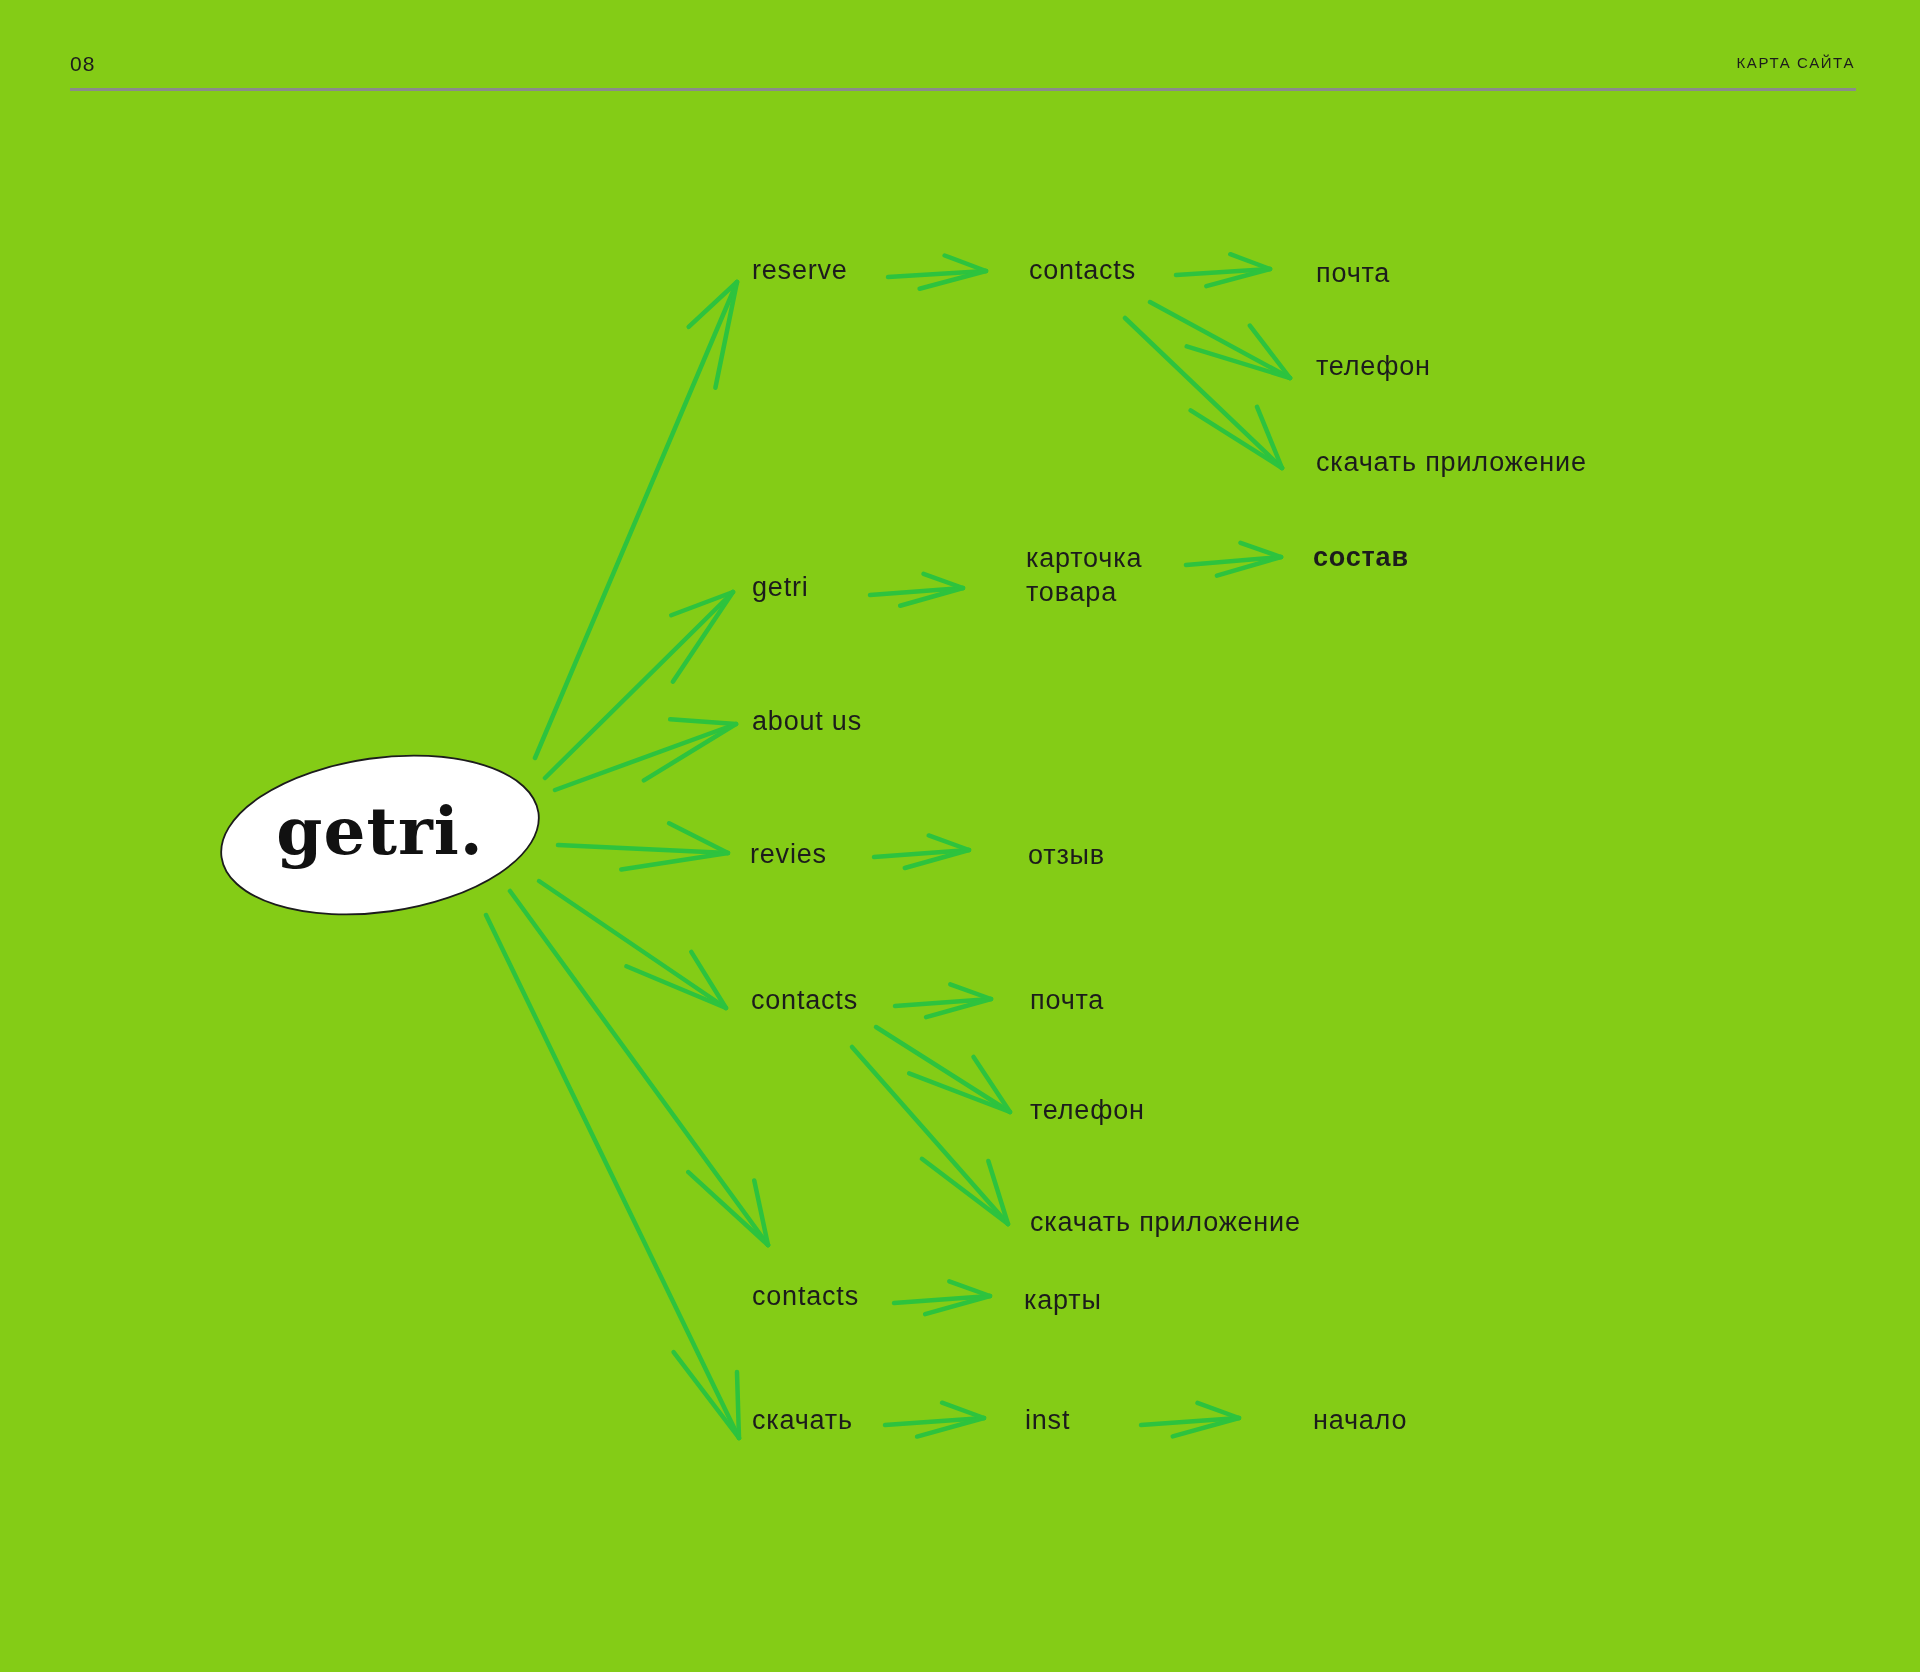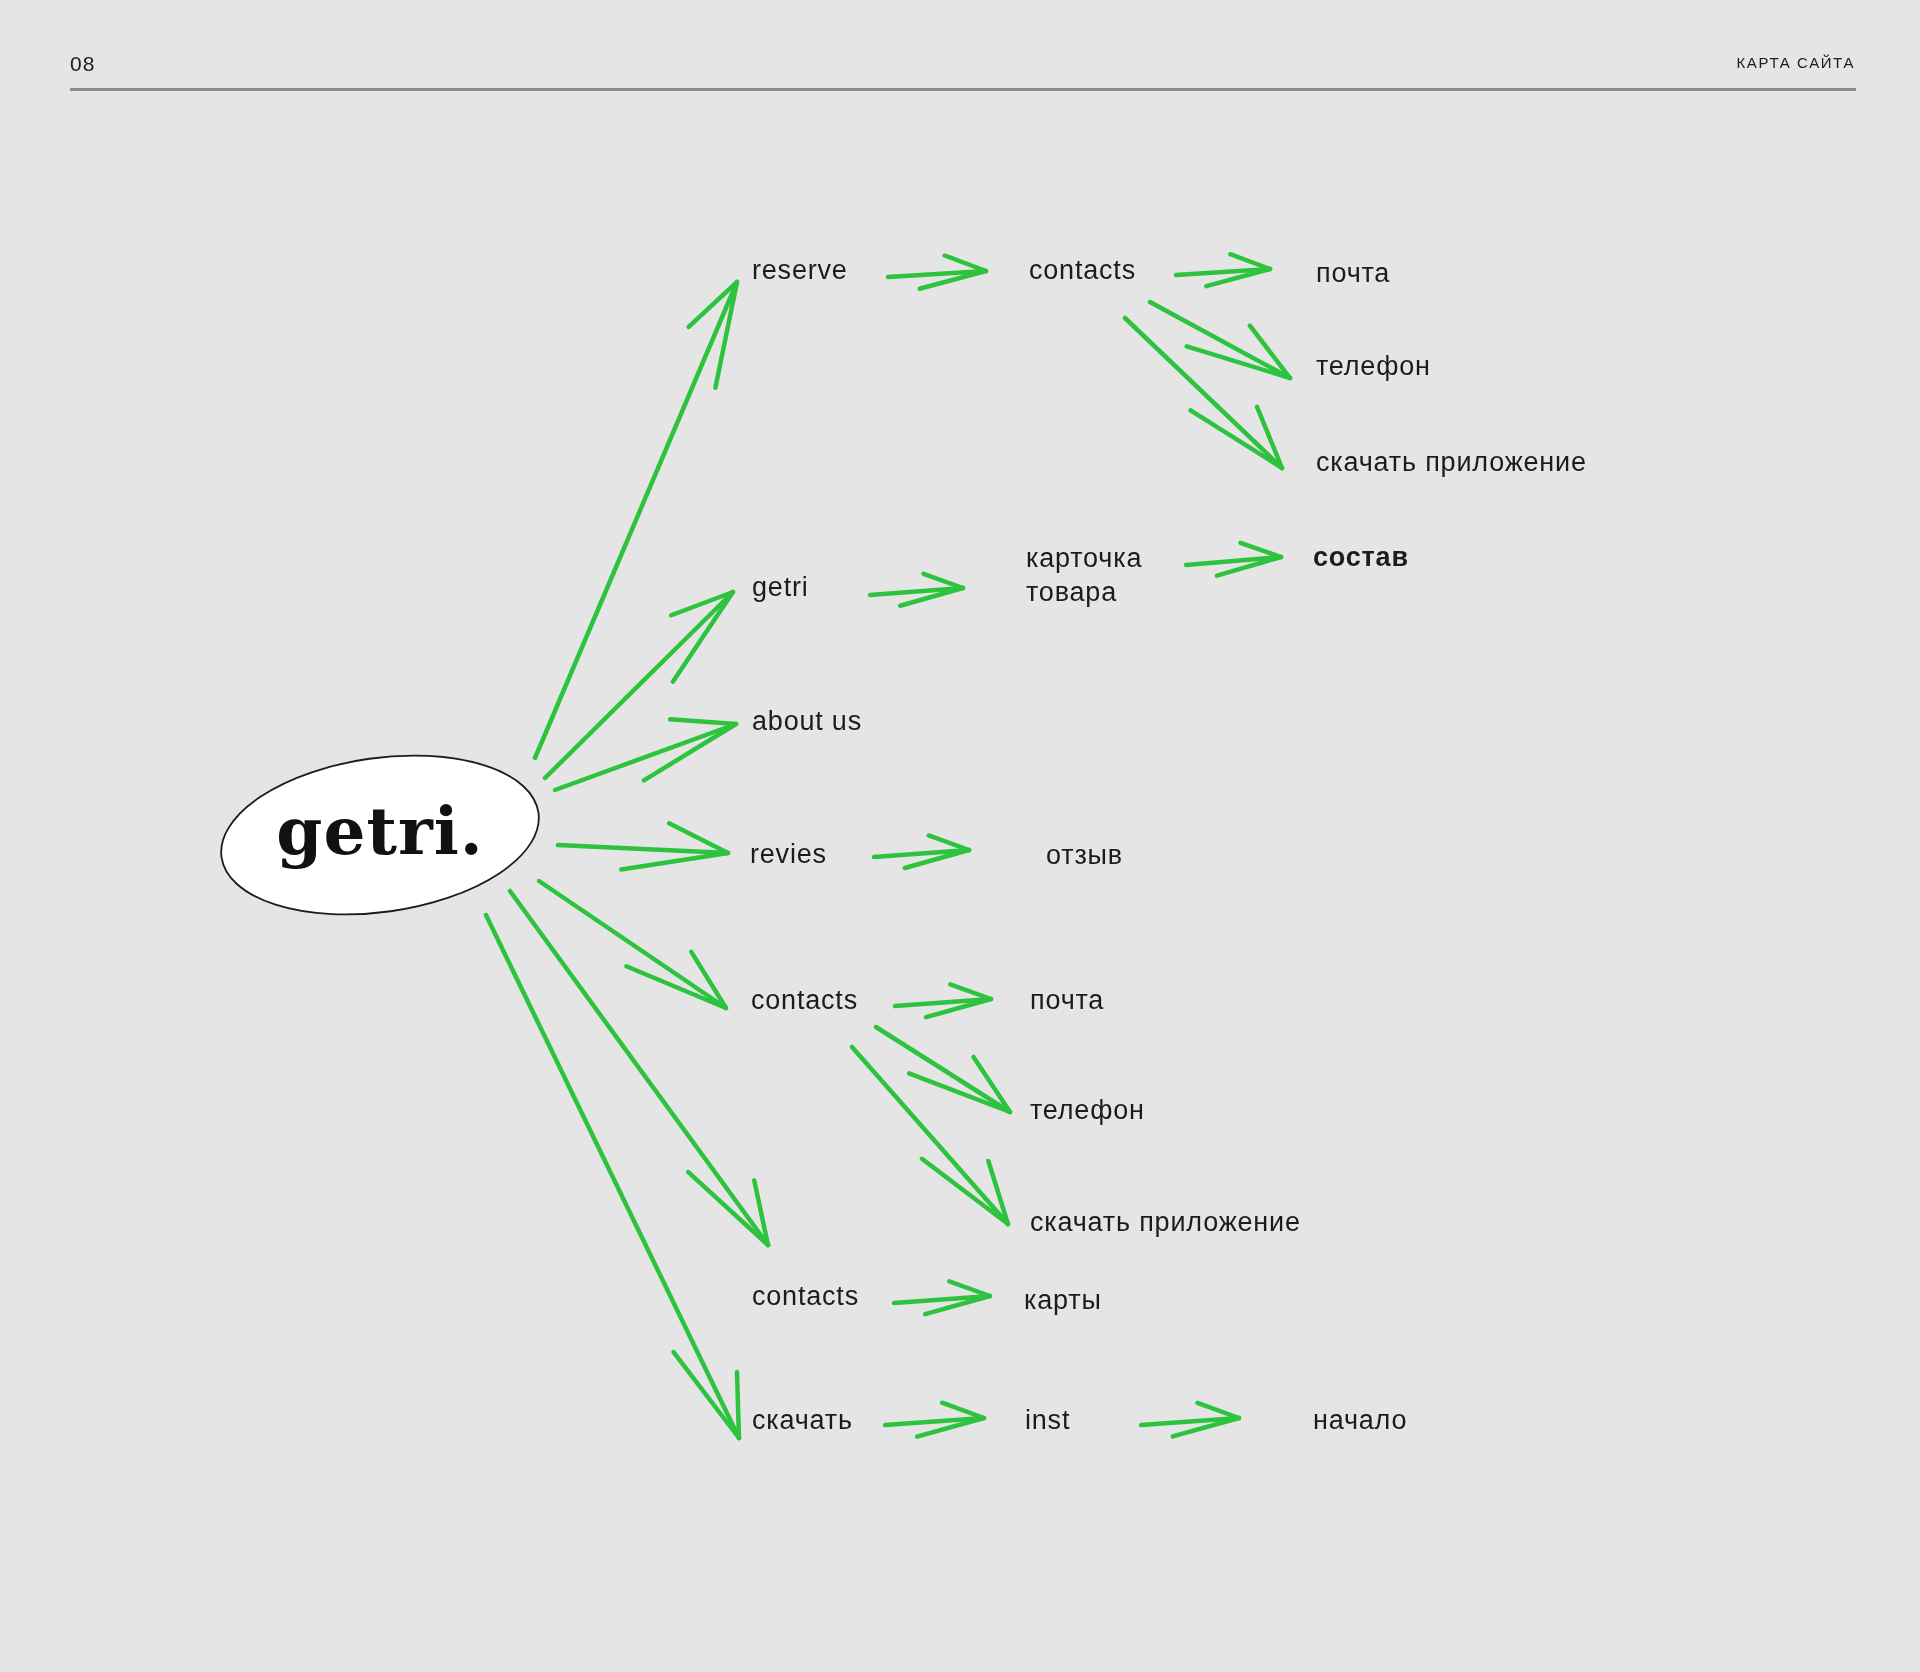--- a/index.html
+++ b/index.html
@@ -4,21 +4,21 @@
 <style>
   html, body {
     margin: 0;
     padding: 0;
     background: #ffffff;
   }
   #page {
     position: relative;
     width: 1920px;
     height: 1672px;
-    background: #e5e5e5;
+    background: #84cc16;
     overflow: hidden;
     font-family: "Liberation Sans", sans-serif;
   }
   .hdr-num {
     position: absolute;
     left: 70px;
     top: 52px;
     font-size: 21px;
     letter-spacing: 1px;
     color: #1c1c1c;
@@ -191,21 +191,21 @@
       <div class="node" style="left: 752px; top: 253px;">reserve</div>
       <div class="node" style="left: 1029px; top: 253px;">contacts</div>
       <div class="node" style="left: 1316px; top: 256px;">почта</div>
       <div class="node" style="left: 1316px; top: 349px;">телефон</div>
       <div class="node" style="left: 1316px; top: 445px;">скачать приложение</div>
       <div class="node" style="left: 752px; top: 570px;">getri</div>
       <div class="node wrap" style="left: 1026px; top: 541px;">карточка товара</div>
       <div class="node" style="left: 1313px; top: 540px; font-weight: bold;">состав</div>
       <div class="node" style="left: 752px; top: 704px;">about us</div>
       <div class="node" style="left: 750px; top: 837px;">revies</div>
-      <div class="node" style="left: 1028px; top: 838px; margin-left: 18px;">отзыв</div>
+      <div class="node" style="left: 1028px; top: 838px;">отзыв</div>
       <div class="node" style="left: 751px; top: 983px;">contacts</div>
       <div class="node" style="left: 1030px; top: 983px;">почта</div>
       <div class="node" style="left: 1030px; top: 1093px;">телефон</div>
       <div class="node" style="left: 1030px; top: 1205px;">скачать приложение</div>
       <div class="node" style="left: 752px; top: 1279px;">contacts</div>
       <div class="node" style="left: 1024px; top: 1283px;">карты</div>
       <div class="node" style="left: 752px; top: 1403px;">скачать</div>
       <div class="node" style="left: 1025px; top: 1403px; text-align: center;">inst</div>
       <div class="node" style="left: 1313px; top: 1403px;">начало</div>
     </div>

